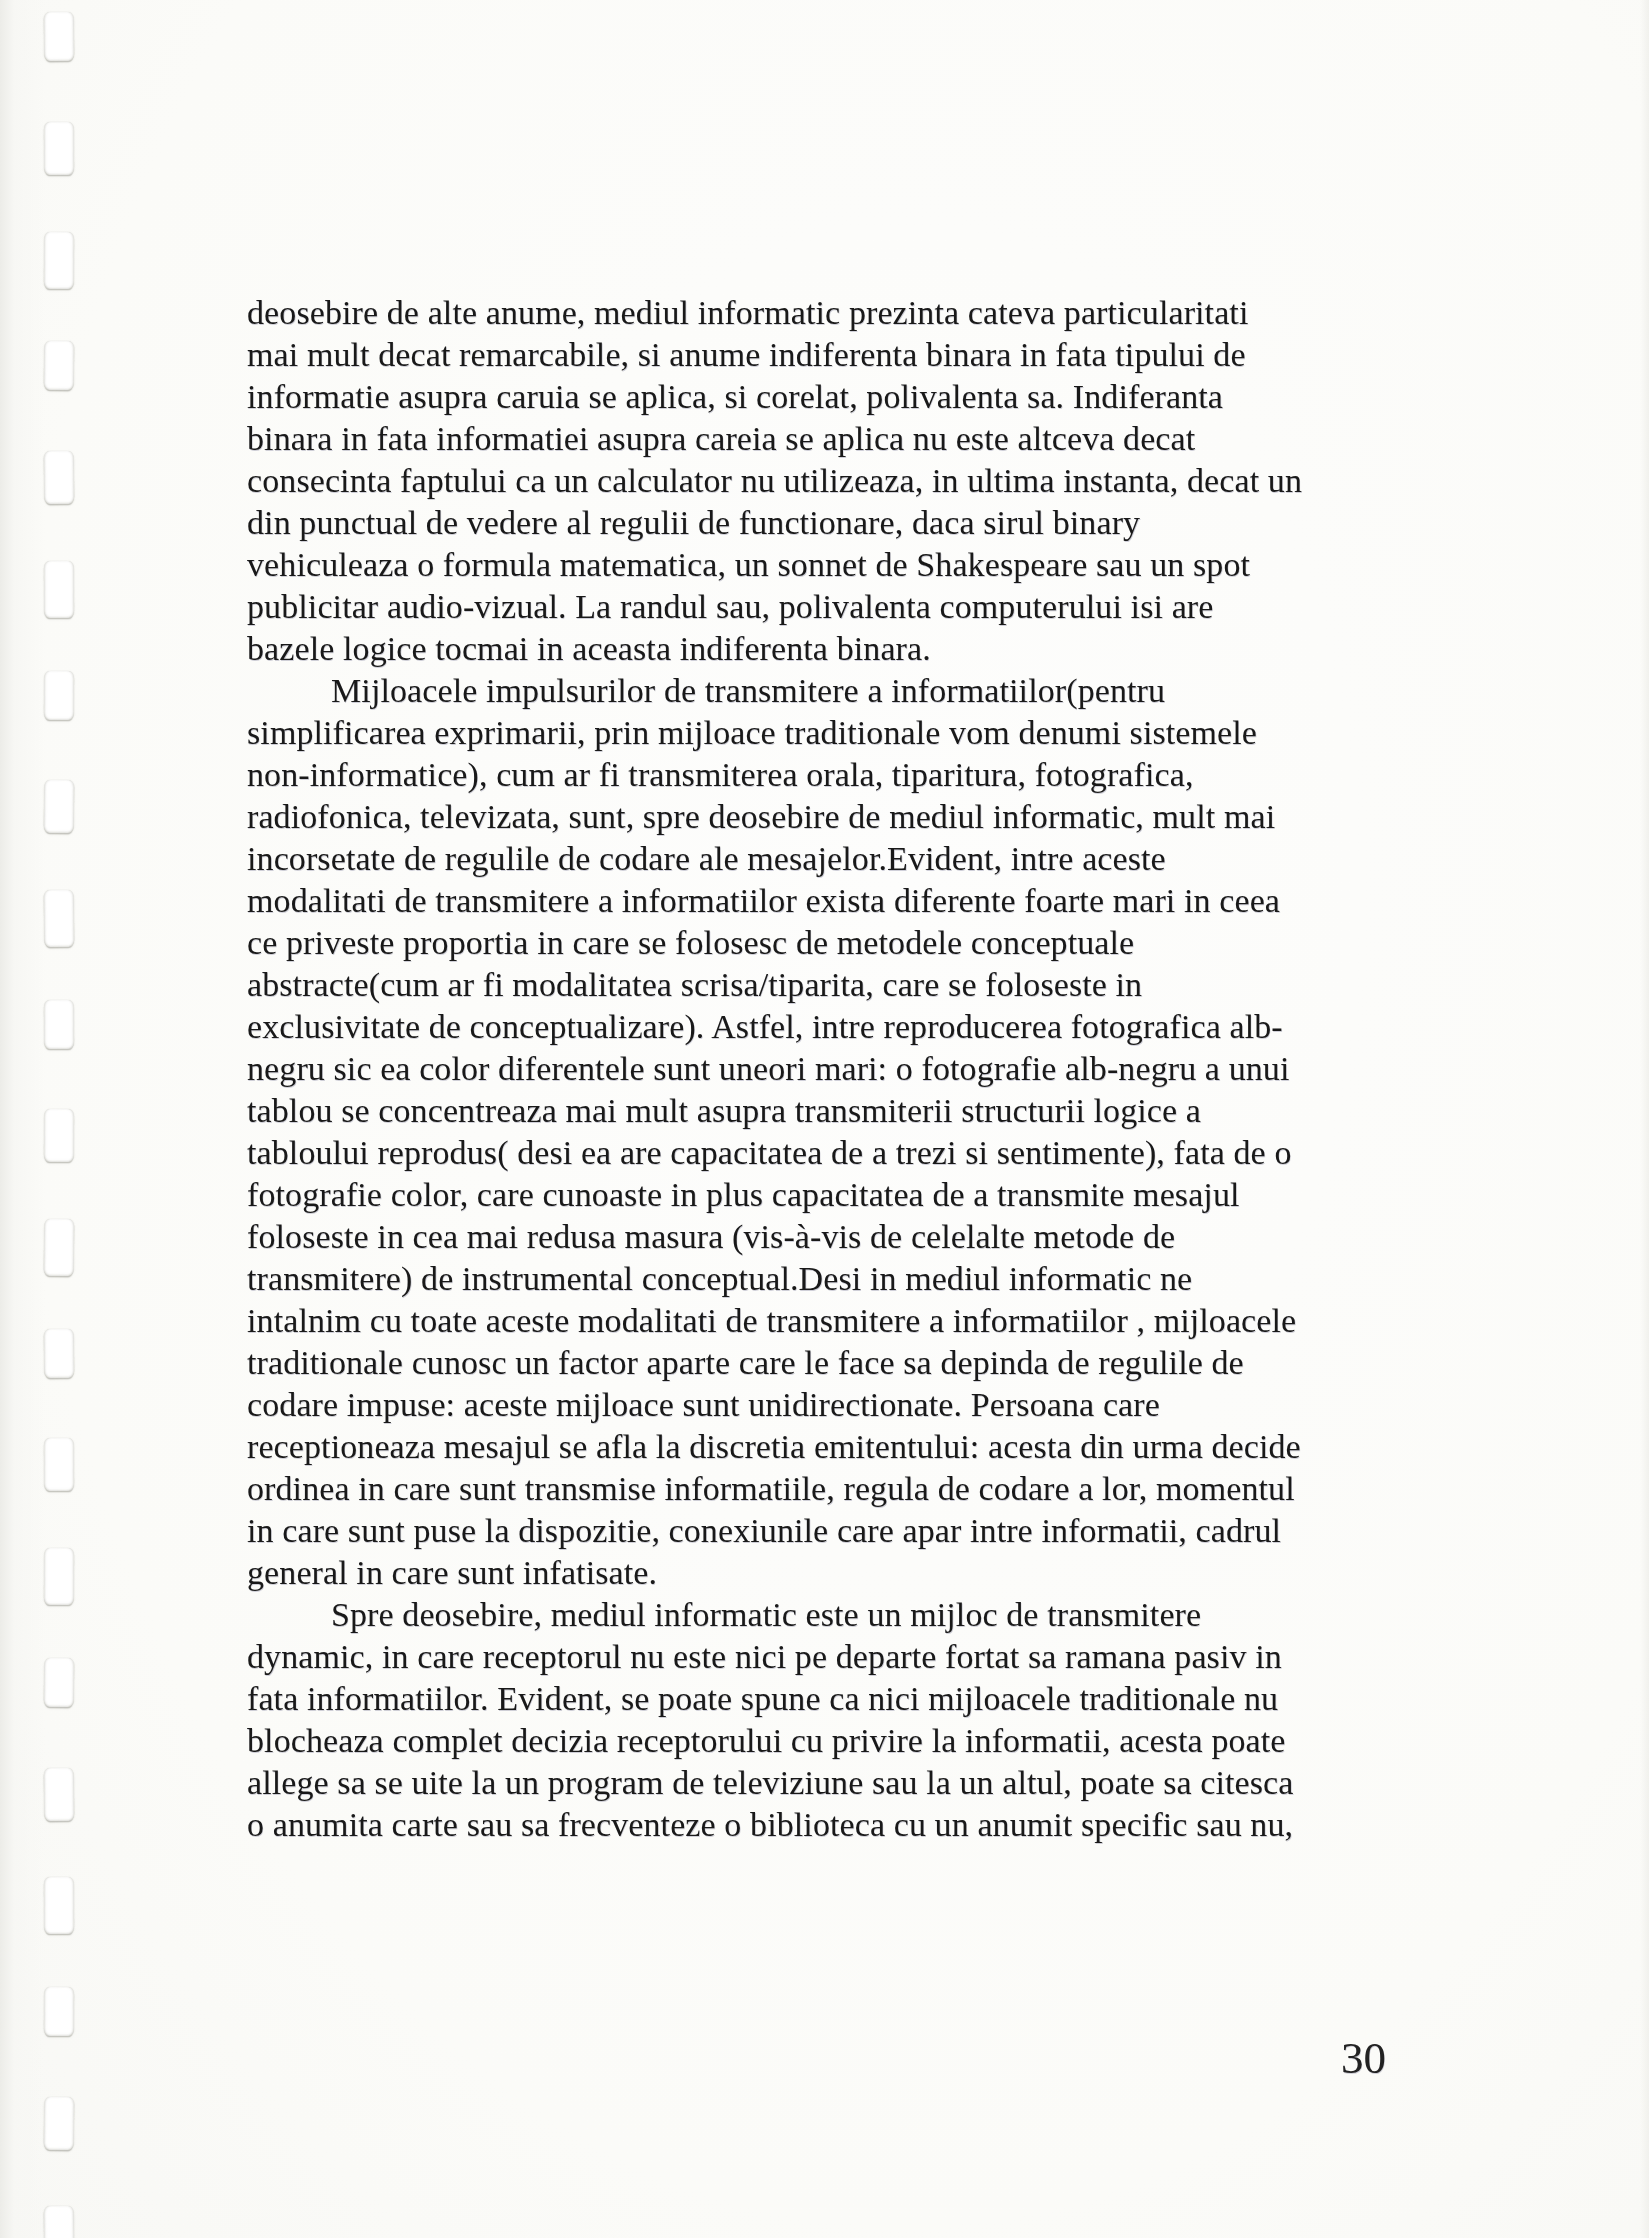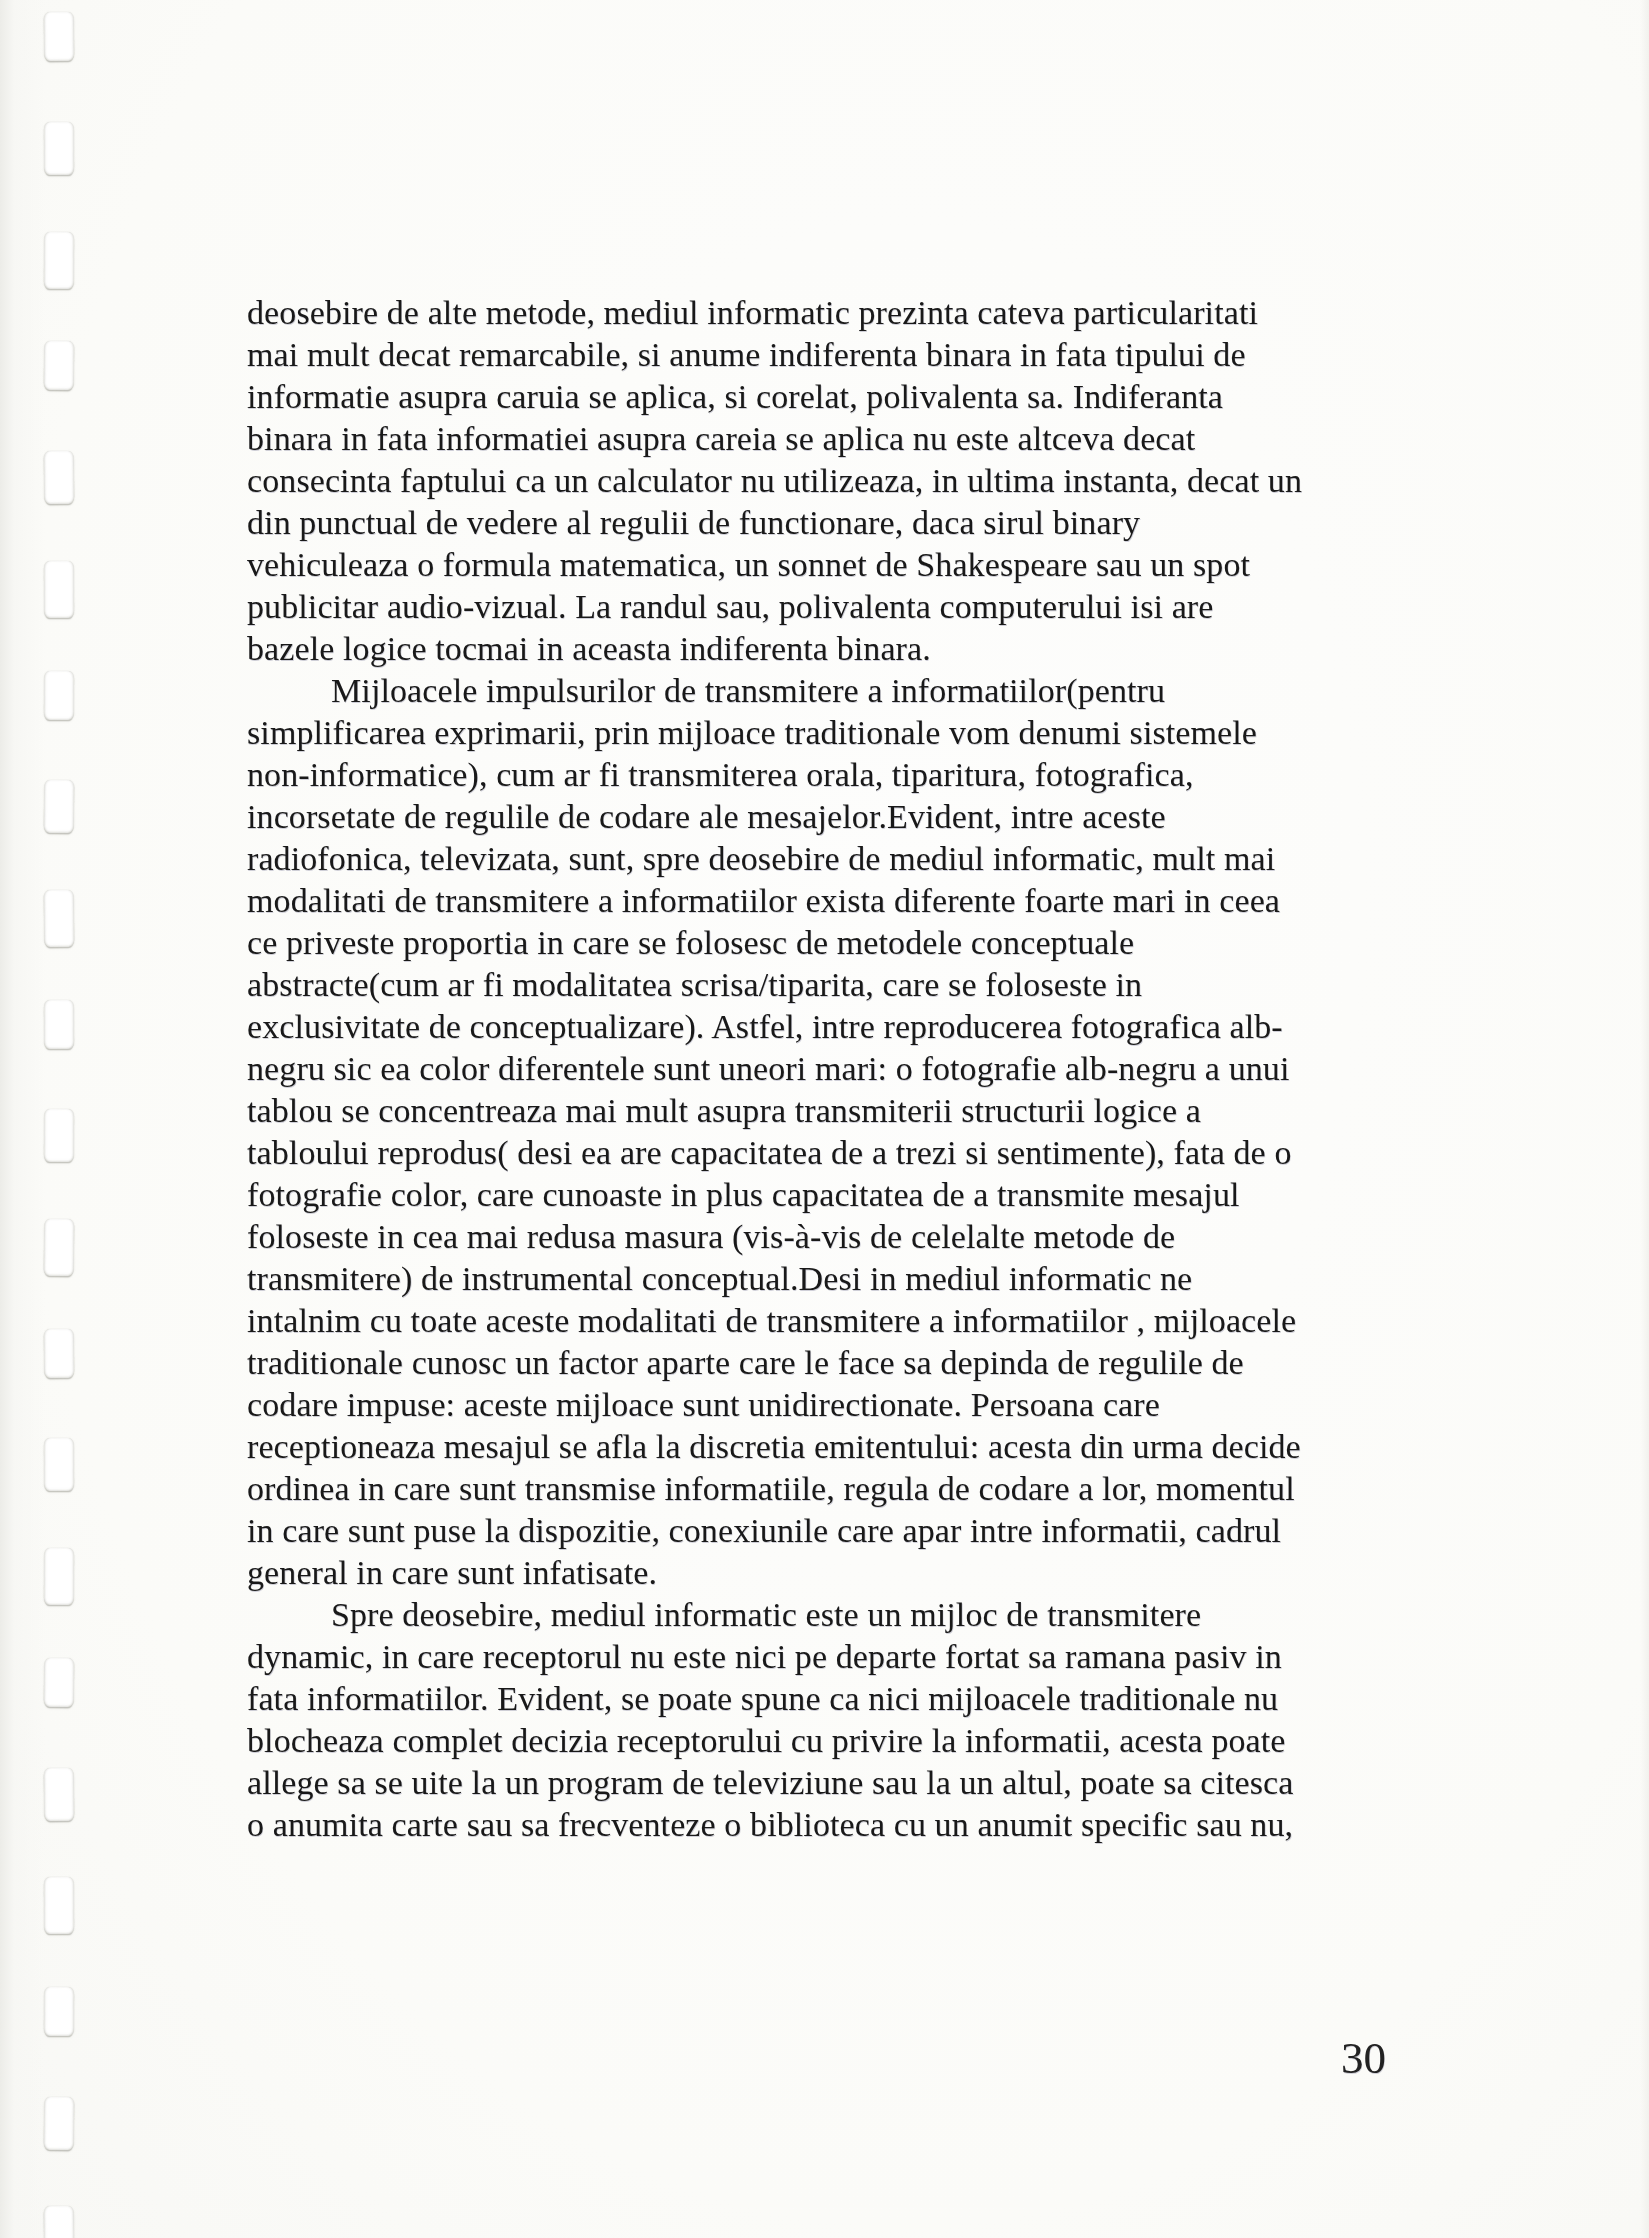--- a/index.html
+++ b/index.html
@@ -101,34 +101,34 @@
       <div class="binding-mark" style="top: 1548px; height: 57px; transform: rotate(0.2deg);"></div>
       <div class="binding-mark" style="top: 1658px; height: 49px; transform: rotate(0.6deg);"></div>
       <div class="binding-mark" style="top: 1768px; height: 53px; transform: rotate(-0.6deg);"></div>
       <div class="binding-mark" style="top: 1877px; height: 57px; transform: rotate(-0.2deg);"></div>
       <div class="binding-mark" style="top: 1987px; height: 49px; transform: rotate(0.2deg);"></div>
       <div class="binding-mark" style="top: 2097px; height: 53px; transform: rotate(0.6deg);"></div>
       <div class="binding-mark" style="top: 2206px; height: 57px; transform: rotate(-0.6deg);"></div>
     </div>
 
   <div class="text-block" id="text-block">
-      <div class="line">deosebire de alte metode, mediul informatic prezinta cateva particularitati</div>
+      <div class="line">deosebire de alte anume, mediul informatic prezinta cateva particularitati</div>
       <div class="line">mai mult decat remarcabile, si anume indiferenta binara in fata tipului de</div>
       <div class="line">informatie asupra caruia se aplica, si corelat, polivalenta sa. Indiferanta</div>
       <div class="line">binara in fata informatiei asupra careia se aplica nu este altceva decat</div>
       <div class="line">consecinta faptului ca un calculator nu utilizeaza, in ultima instanta, decat un</div>
       <div class="line">din punctual de vedere al regulii de functionare, daca sirul binary</div>
       <div class="line">vehiculeaza o formula matematica, un sonnet de Shakespeare sau un spot</div>
       <div class="line">publicitar audio-vizual. La randul sau, polivalenta computerului isi are</div>
       <div class="line">bazele logice tocmai in aceasta indiferenta binara.</div>
       <div class="line indent">Mijloacele impulsurilor de transmitere a informatiilor(pentru</div>
       <div class="line">simplificarea exprimarii, prin mijloace traditionale vom denumi sistemele</div>
       <div class="line">non-informatice), cum ar fi transmiterea orala, tiparitura, fotografica,</div>
+      <div class="line">radiofonica, televizata, sunt, spre deosebire de mediul informatic, mult mai</div>
       <div class="line">incorsetate de regulile de codare ale mesajelor.Evident, intre aceste</div>
-      <div class="line">radiofonica, televizata, sunt, spre deosebire de mediul informatic, mult mai</div>
       <div class="line">modalitati de transmitere a informatiilor exista diferente foarte mari in ceea</div>
       <div class="line">ce priveste proportia in care se folosesc de metodele conceptuale</div>
       <div class="line">abstracte(cum ar fi modalitatea scrisa/tiparita, care se foloseste in</div>
       <div class="line">exclusivitate de conceptualizare). Astfel, intre reproducerea fotografica alb-</div>
       <div class="line">negru sic ea color diferentele sunt uneori mari: o fotografie alb-negru a unui</div>
       <div class="line">tablou se concentreaza mai mult asupra transmiterii structurii logice a</div>
       <div class="line">tabloului reprodus( desi ea are capacitatea de a trezi si sentimente), fata de o</div>
       <div class="line">fotografie color, care cunoaste in plus capacitatea de a transmite mesajul</div>
       <div class="line">foloseste in cea mai redusa masura (vis-à-vis de celelalte metode de</div>
       <div class="line">transmitere) de instrumental conceptual.Desi in mediul informatic ne</div>

